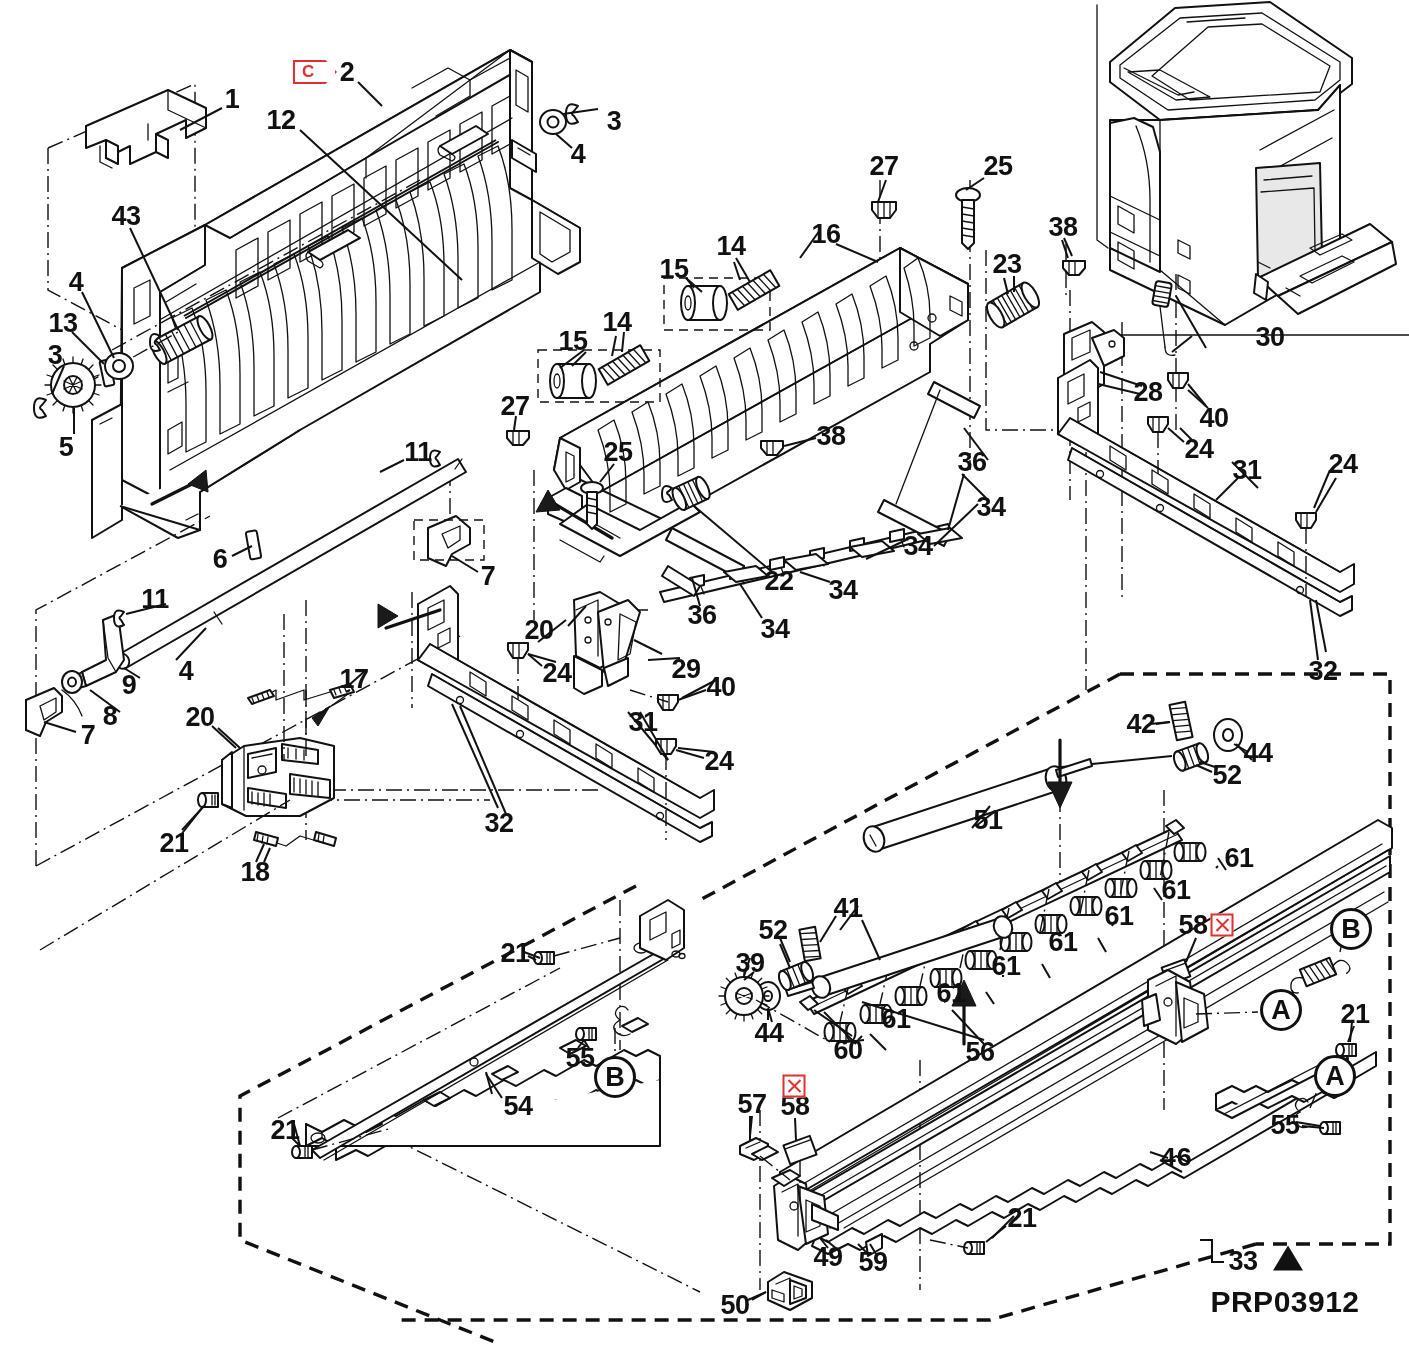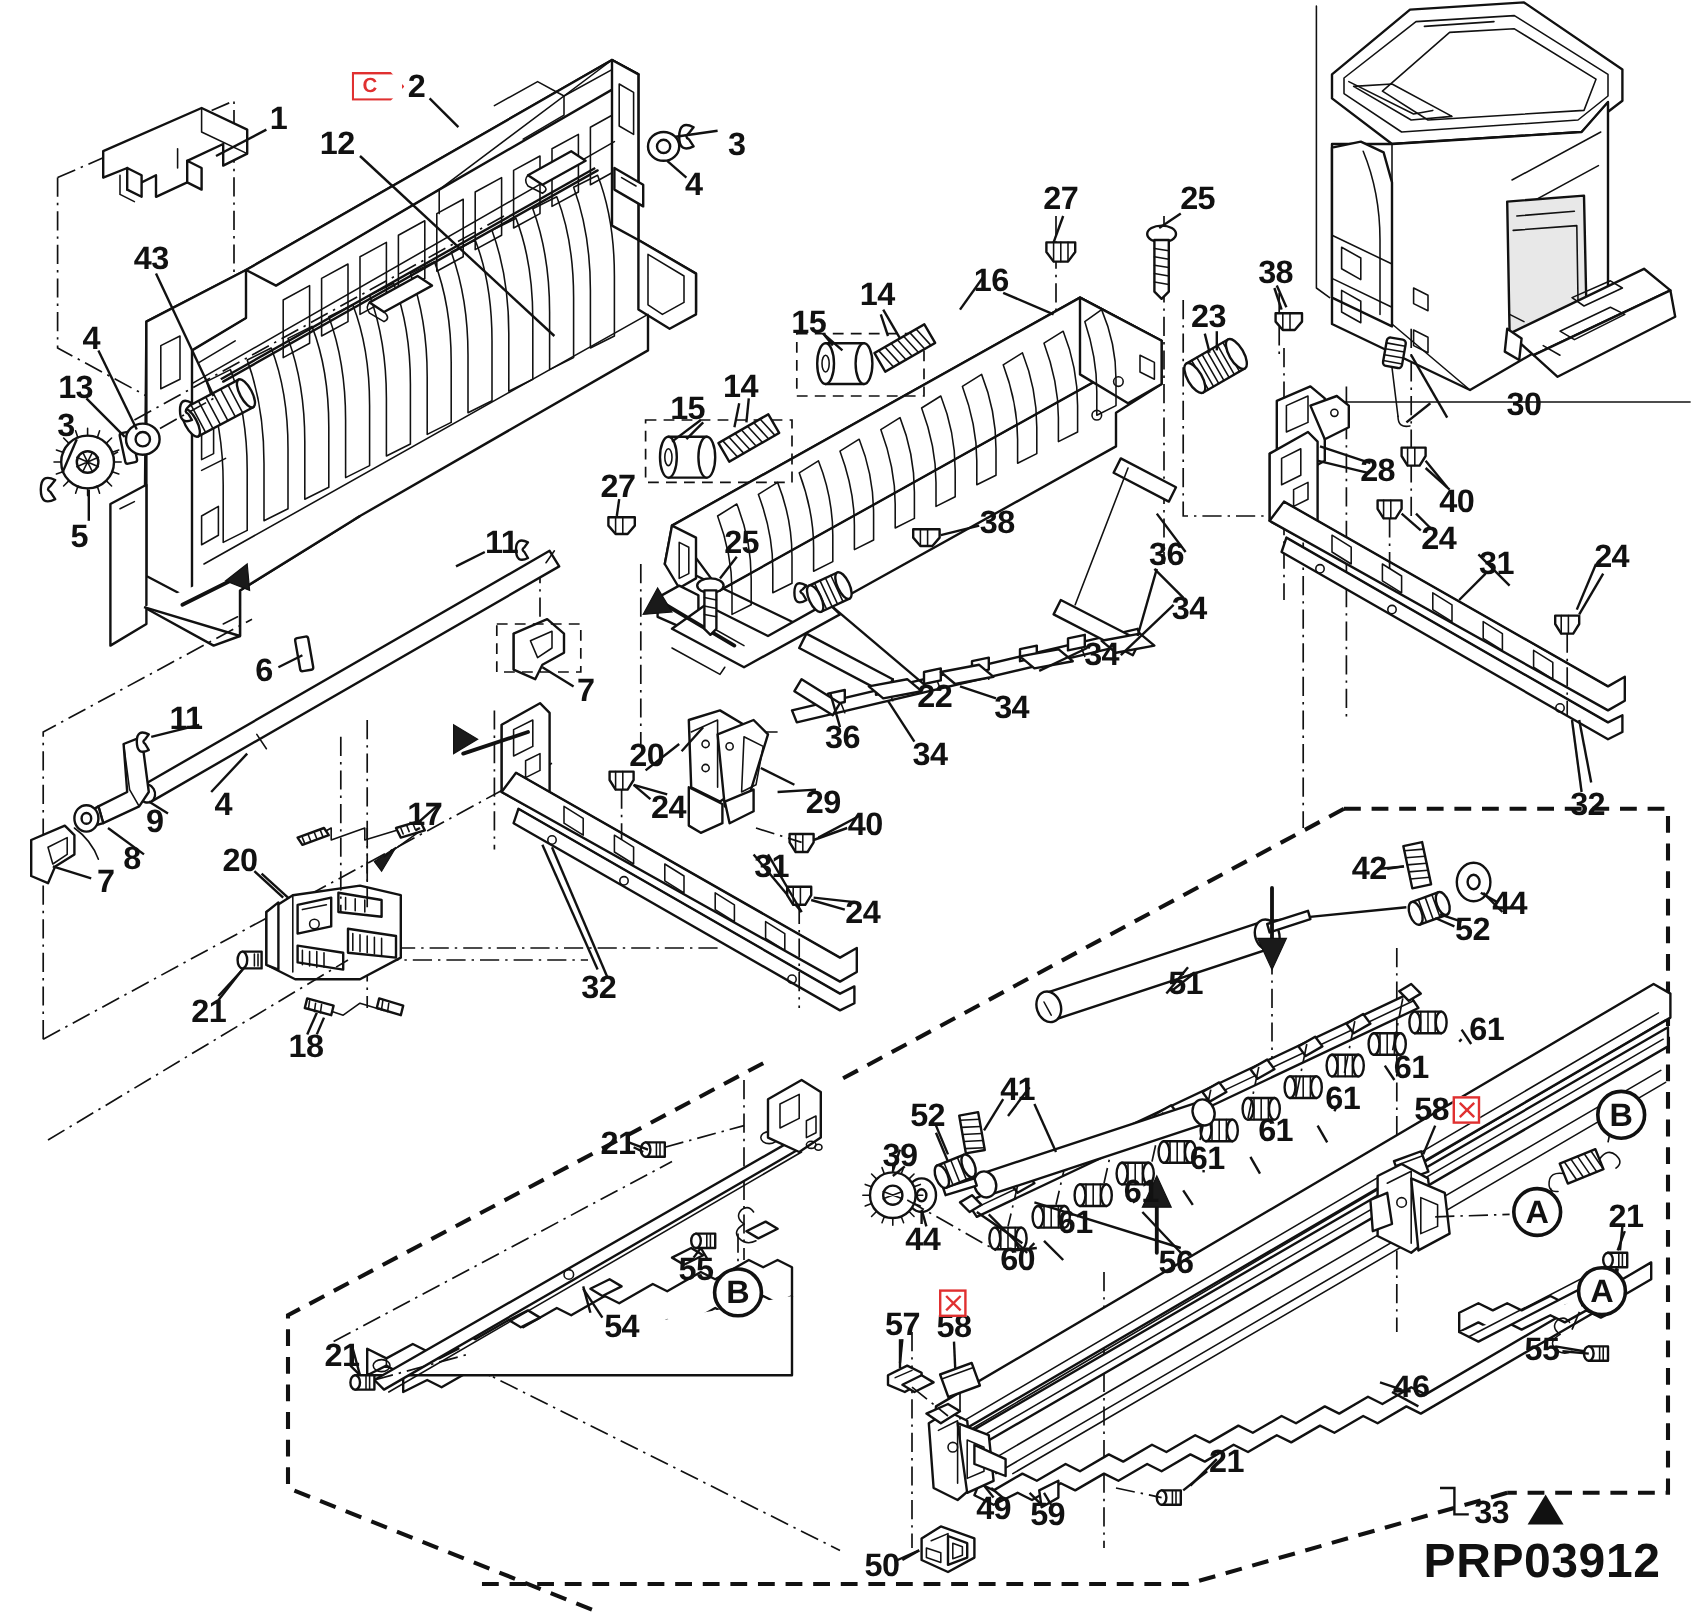--- a/index.html
+++ b/index.html
@@ -95,21 +95,21 @@
     transform: translate(-50%, -50%);
     width: 0; height: 0;
     border-left: 15px solid transparent;
     border-right: 15px solid transparent;
     border-bottom: 25px solid #111111;
   }
   #prp {
     position: absolute;
     font-family: "Liberation Sans", sans-serif;
     font-weight: bold;
-    font-size: 40px;
+    font-size: 30px;
     color: #111111;
     letter-spacing: 0.5px;
     transform: translate(-50%, -50%);
   }
 </style>
 </head>
 <body>
 
 <div id="sheet">
 

